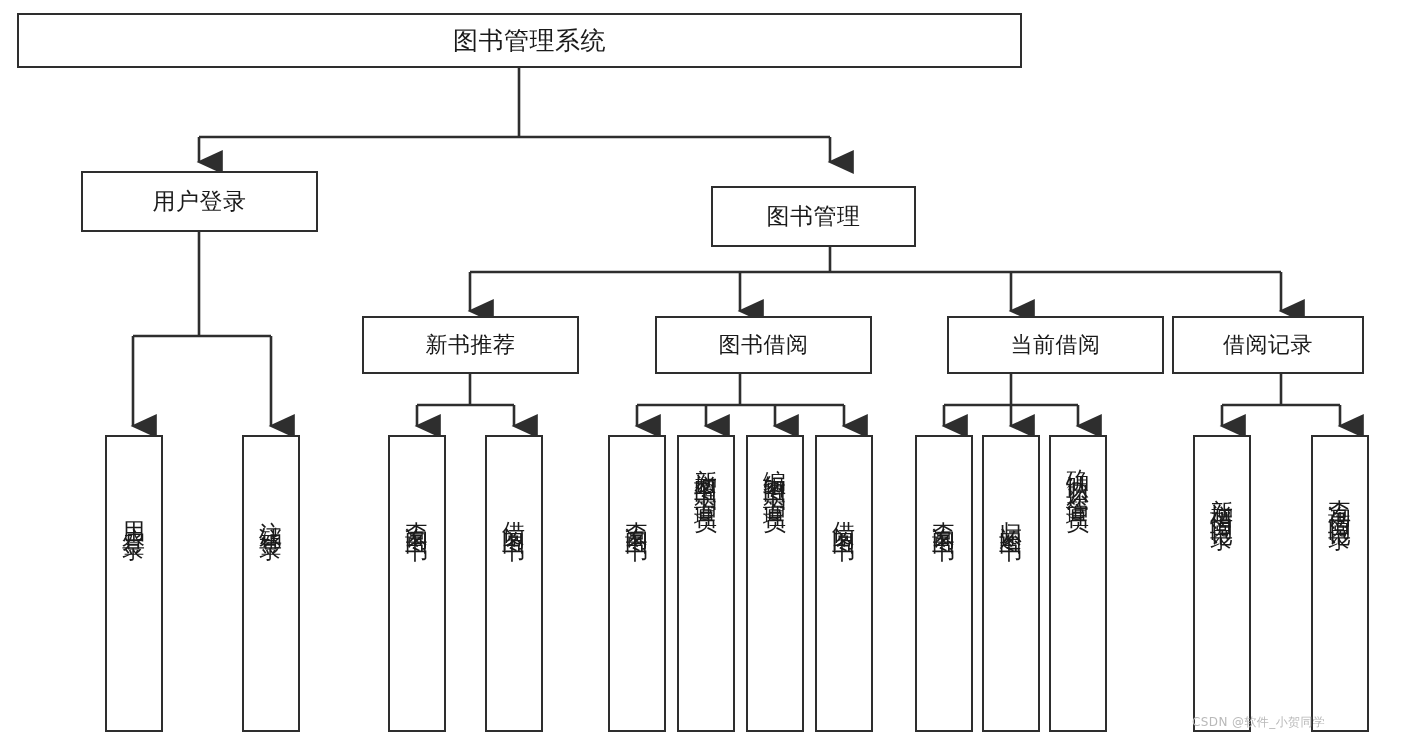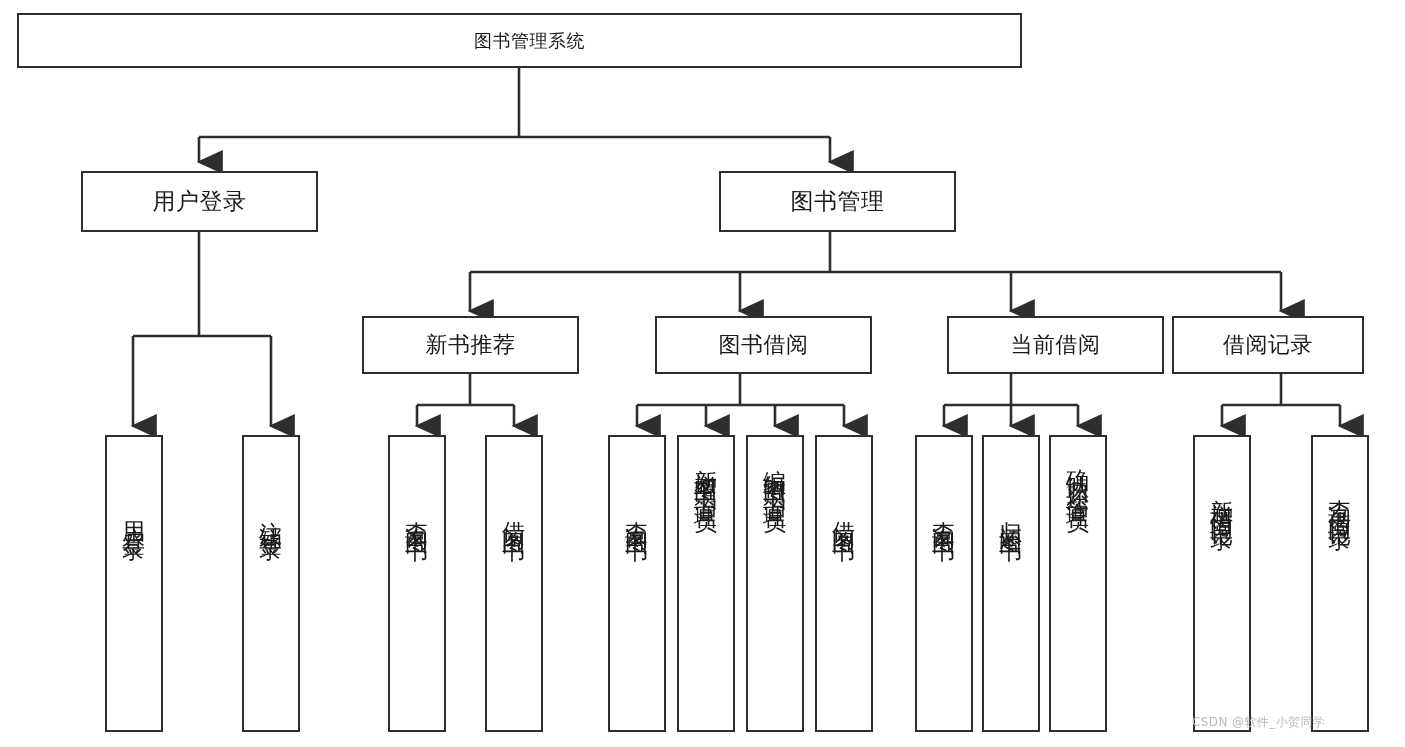--- a/index.html
+++ b/index.html
@@ -37,21 +37,21 @@
     color: #1a1a1a;
   }
   .node .cap {
     display: block;
     text-align: center;
     line-height: 1.18;
     letter-spacing: 0.5px;
     white-space: nowrap;
   }
   .node.root {
-    font-size: 18px;
+    font-size: 25px;
     padding-left: 20px;
   }
   .node.level2 {
     font-size: 23px;
   }
   .node.level3 {
     font-size: 22px;
     font-family: Liberation Serif, serif;
   }
   
@@ -139,21 +139,21 @@
   </svg>
 
   <div class="node root" style="left:17px; top:13px; width:1005px; height:55px;">
     <span class="cap">图书管理系统</span>
   </div>
 
   <div class="node level2" style="left:81px; top:171px; width:237px; height:61px;">
     <span class="cap">用户登录</span>
   </div>
 
-  <div class="node level2" style="left:711px; top:171px; width:237px; height:61px;margin-left:8px;">
+  <div class="node level2" style="left:711px; top:186px; width:205px; height:61px;">
     <span class="cap">图书管理</span>
   </div>
 
   <div class="node level3" style="left:362px; top:316px; width:217px; height:58px;">
     <span class="cap">新书推荐</span>
   </div>
 
   <div class="node level3" style="left:655px; top:316px; width:217px; height:58px;">
     <span class="cap">图书借阅</span>
   </div>

